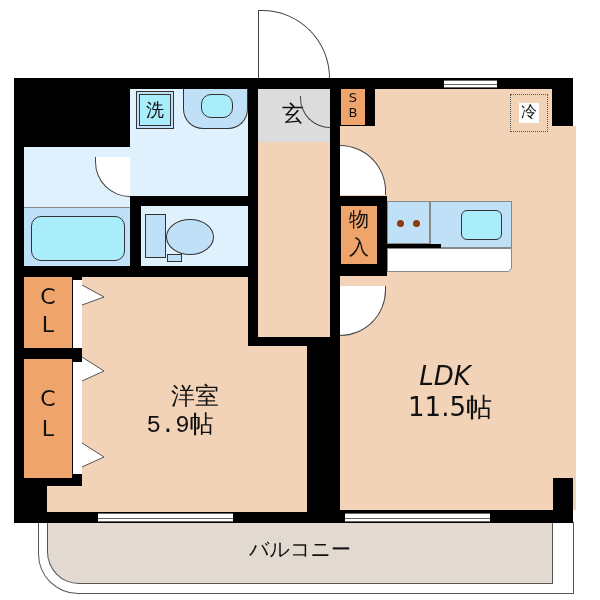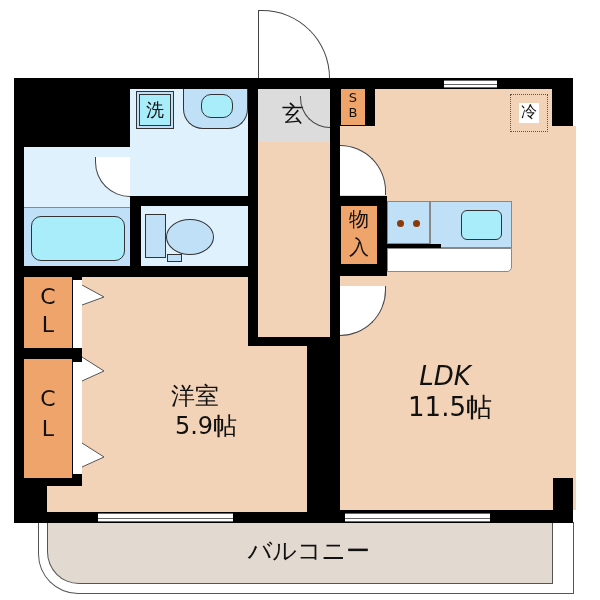--- a/index.html
+++ b/index.html
@@ -17,21 +17,21 @@
   .lbl { position:absolute; color:#111; text-align:center; line-height:1.1; }
   .door-arc { position:absolute; border:1px solid #444; background:#fff; box-sizing:border-box; }
   .window { position:absolute; background:#fff; border-top:1px solid #666; border-bottom:1px solid #666; box-sizing:border-box; }
   .window::after { content:""; position:absolute; left:0; right:0; top:50%; border-top:1px solid #666; }
 </style>
 </head>
 <body>
 
 <div class="abs" style="left:38px;top:522px;width:536px;height:72px;border:1px solid #555;border-top:none;border-radius:0 0 0 40px;background:#fff;"></div>
 <div class="abs balcony" style="left:47px;top:522px;width:506px;height:62px;border:1px solid #555;border-top:none;border-radius:0 0 0 32px;"></div>
-<div class="lbl" style="left:230px;top:538px;width:140px;font-size:24px;text-align:right;">バルコニー</div>
+<div class="lbl" style="left:230px;top:538px;width:140px;font-size:20px;">バルコニー</div>
 
 <div class="abs wall" style="left:14px;top:78px;width:559px;height:445px;"></div>
 
 <div class="door-arc" style="left:258px;top:10px;width:72px;height:68px;border-radius:0 72px 0 0;border-left:1px solid #444;border-bottom:none;"></div>
 
 <div class="abs room-blue" style="left:130px;top:89px;width:118px;height:107px;"></div>
 <div class="abs" style="left:136px;top:91px;width:38px;height:38px;border:1px solid #333;background:#bfe0f7;padding:2px;">
   <div style="width:100%;height:100%;background:#a9ecfa;border:1px solid #333;box-sizing:border-box;position:relative;">
     <span class="lbl" style="left:0;right:0;top:5px;font-size:18px;">洗</span>
   </div>
@@ -99,21 +99,21 @@
 </div>
 <div class="abs wall" style="left:387px;top:244px;width:54px;height:9px;"></div>
 <div class="abs" style="left:387px;top:248px;width:125px;height:24px;background:#fff;border:1px solid #888;border-radius:0 0 5px 0;"></div>
 
 <div class="door-arc" style="left:340px;top:286px;width:46px;height:50px;border-radius:0 0 46px 0;border-top:none;border-left:none;"></div>
 
 <div class="abs room-beige" style="left:82px;top:277px;width:166px;height:60px;"></div>
 <div class="abs room-beige" style="left:82px;top:337px;width:225px;height:175px;"></div>
 <div class="abs room-beige" style="left:47px;top:486px;width:260px;height:26px;"></div>
 <div class="lbl" style="left:150px;top:383px;width:90px;font-size:24px;">洋室</div>
-<div class="lbl" style="left:161px;top:413px;width:90px;font-size:24px;">5.9帖</div>
+<div class="lbl" style="left:135px;top:413px;width:90px;font-size:24px;font-family:Liberation Mono, monospace;">5.9帖</div>
 
 <div class="abs orange" style="left:24px;top:277px;width:48px;height:71px;">
   <div class="lbl" style="left:0;right:0;top:8px;font-size:22px;">C</div>
   <div class="lbl" style="left:0;right:0;top:36px;font-size:22px;">L</div>
 </div>
 <div class="abs orange" style="left:24px;top:359px;width:48px;height:119px;">
   <div class="lbl" style="left:0;right:0;top:28px;font-size:22px;">C</div>
   <div class="lbl" style="left:0;right:0;top:58px;font-size:22px;">L</div>
 </div>
 

